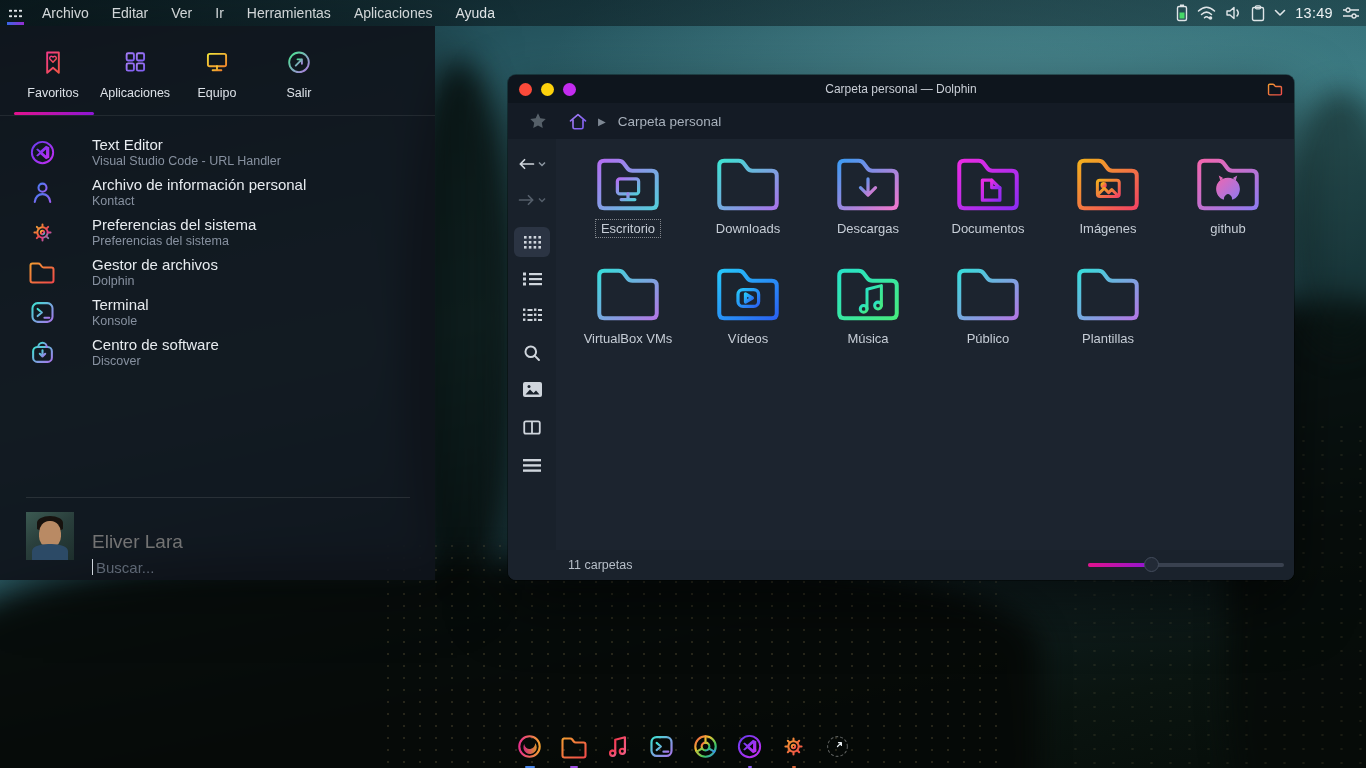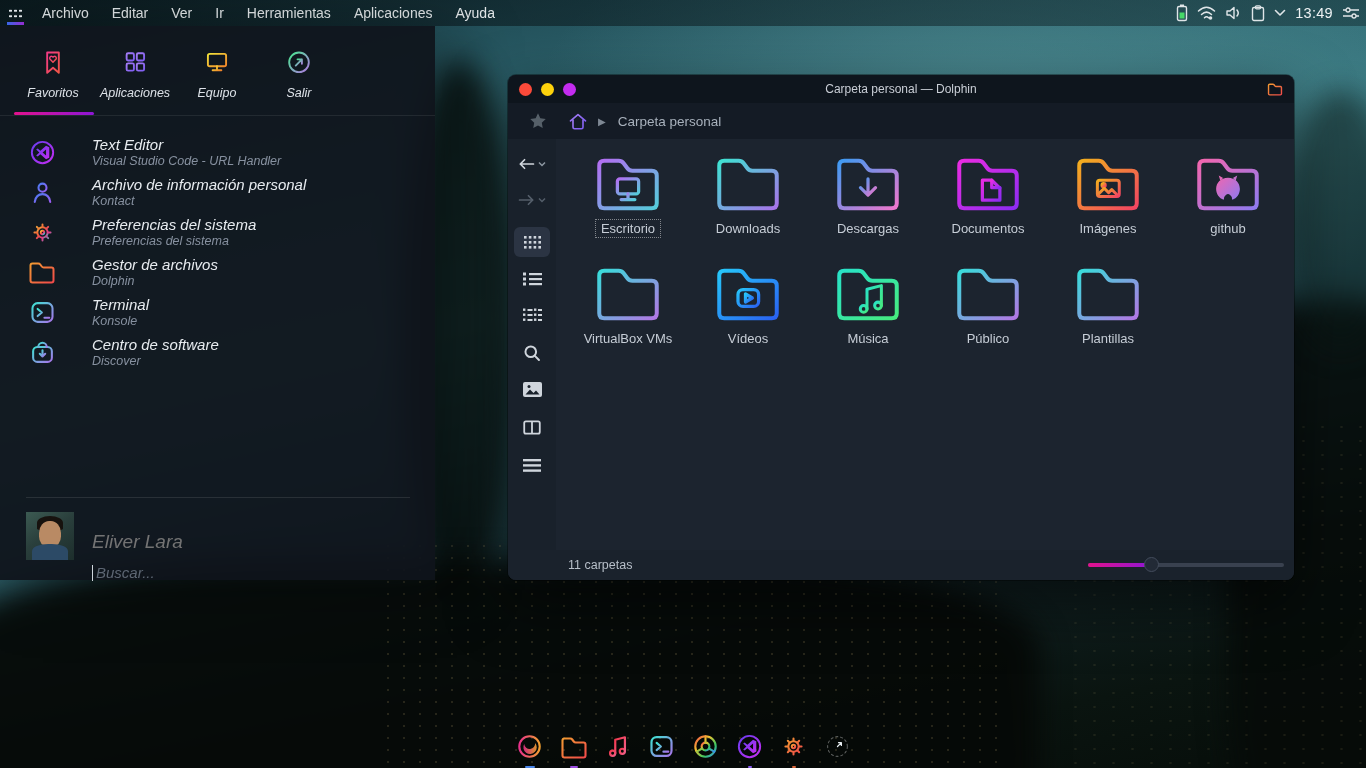--- a/index.html
+++ b/index.html
@@ -27,42 +27,42 @@
   #appgrid-underline { position:absolute; left:7px; bottom:1px; width:17px; height:3px;
     background:linear-gradient(90deg,#3a6cf0,#a030e0); }
   #menu-items { display:flex; gap:23px; margin-left:12px; }
   #menu-items span { cursor:default; }
   #tray { position:absolute; right:6px; top:0; height:26px; display:flex; align-items:center; gap:9px; }
   #tray svg { display:block; }
   #clock { font-size:14.5px; color:#eef2f4; letter-spacing:.3px; }
 
   
   #launcher { position:absolute; left:0; top:26px; width:435px; height:554px;
-    background:rgba(15,19,27,0.93); box-shadow:22px 10px 60px rgba(0,0,0,0.35); color:#dfe4e9;font-style:italic; }
+    background:rgba(15,19,27,0.93); box-shadow:22px 10px 60px rgba(0,0,0,0.35); color:#dfe4e9; }
   #tabs { position:absolute; left:12px; top:0; width:411px; height:89px; display:flex; }
   .tab { width:82px; display:flex; flex-direction:column; align-items:center; justify-content:center; gap:7px; padding-top:6px; }
   .tab-label { font-size:12.5px; color:#dde2e8; }
   #tabs-divider { position:absolute; left:0; top:89px; width:435px; height:1px; background:rgba(255,255,255,0.08); }
   #tab-underline { position:absolute; left:14px; top:86px; width:80px; height:3px; border-radius:2px;
     background:linear-gradient(90deg,#e3128d,#8d16d6); }
   #app-list { position:absolute; left:0; top:106px; width:435px; }
   .app-item { position:relative; height:40px; display:flex; align-items:center; padding-left:26px; }
   .app-item.selected { background:rgba(108,95,148,0.42); width:410px; }
   .app-icon { width:32px; height:32px; flex:0 0 32px; display:flex; align-items:center; justify-content:center; }
   .app-text { margin-left:34px; line-height:1.15; }
   .app-title { font-size:15px; color:#e8ecf0; }
   .app-sub { font-size:12.5px; color:#8791a0; margin-top:1px; }
   #user-divider { position:absolute; left:26px; top:471px; width:384px; height:1px; background:rgba(255,255,255,0.10); }
   #avatar { position:absolute; left:26px; top:486px; width:48px; height:48px; overflow:hidden;
     background:linear-gradient(145deg,#3c5a52 0%, #2a3f3c 45%, #1d2e2c 100%); }
   #avatar .face { position:absolute; left:13px; top:9px; width:22px; height:26px; border-radius:46% 46% 40% 40%; background:#b98a64; }
   #avatar .hair { position:absolute; left:11px; top:4px; width:26px; height:14px; border-radius:50% 50% 10% 10%; background:#17120e; }
   #avatar .shirt { position:absolute; left:6px; top:32px; width:36px; height:16px; border-radius:45% 45% 0 0; background:#2c4a66; }
   #user-name { position:absolute; left:92px; top:505px; font-size:19px; color:#737373; }
-  #search-box { position:absolute; left:92px; top:533px; width:300px; height:22px; display:flex; align-items:flex-end; }
+  #search-box { position:absolute; left:92px; top:533px; width:300px; height:22px; display:flex; align-items:flex-start; }
   #search-caret { width:1px; height:16px; background:#cfd6dd; margin-right:3px; }
   #search-placeholder { font-size:15px; color:#5d6673; }
 
   
   #window { position:absolute; left:508px; top:75px; width:786px; height:505px; border-radius:8px; overflow:hidden;
     background:#1c242f; box-shadow:0 22px 60px rgba(0,0,0,0.55), 0 0 0 1px rgba(0,0,0,0.35); }
   #titlebar { position:absolute; left:0; top:0; width:786px; height:28px; background:#0e151d;
     display:flex; align-items:center; justify-content:center; }
   .tl { position:absolute; top:7.5px; width:13px; height:13px; border-radius:50%; }
   #tl-close { left:11px; background:#fb4a3a; }

